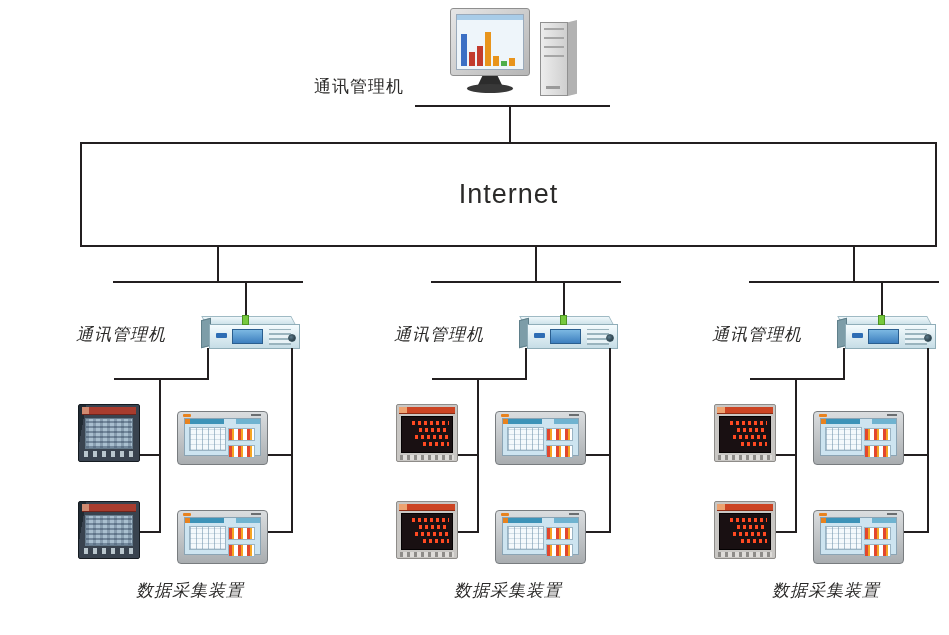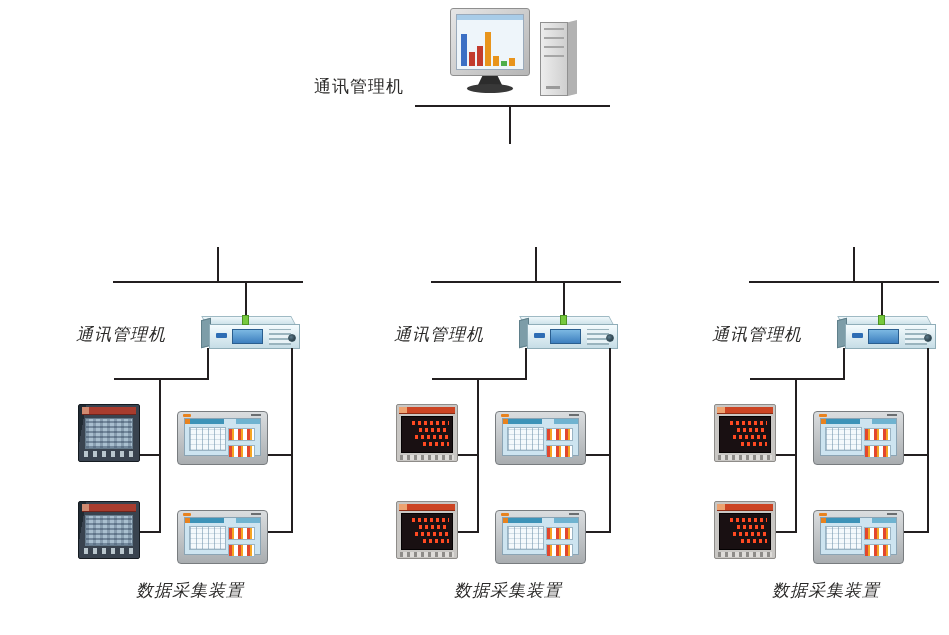--- a/index.html
+++ b/index.html
@@ -124,20 +124,23 @@
       <div class="tw-front"></div>
       <div class="tw-side"></div>
     </div>
   </div>
 
   <div class="cjk-label" style="left:314px;top:75px;">通讯管理机</div>
 
   <div class="line" style="left:415px;top:105px;width:195px;height:2px;"></div>
   <div class="line" style="left:509px;top:105px;width:2px;height:39px;"></div>
 
+  <div class="internet-box">
+    <span class="internet-label">Internet</span>
+  </div>
 
   <div class="branch b0">
     <div class="line" style="left:139px;top:0;width:2px;height:36px;"></div>
     <div class="line" style="left:35px;top:34px;width:190px;height:2px;"></div>
     <div class="line" style="left:167px;top:34px;width:2px;height:36px;"></div>
 
     <div class="cjk-label lbl-manager">通讯管理机</div>
 
     <div class="cm">
       <div class="cm-top"></div>

